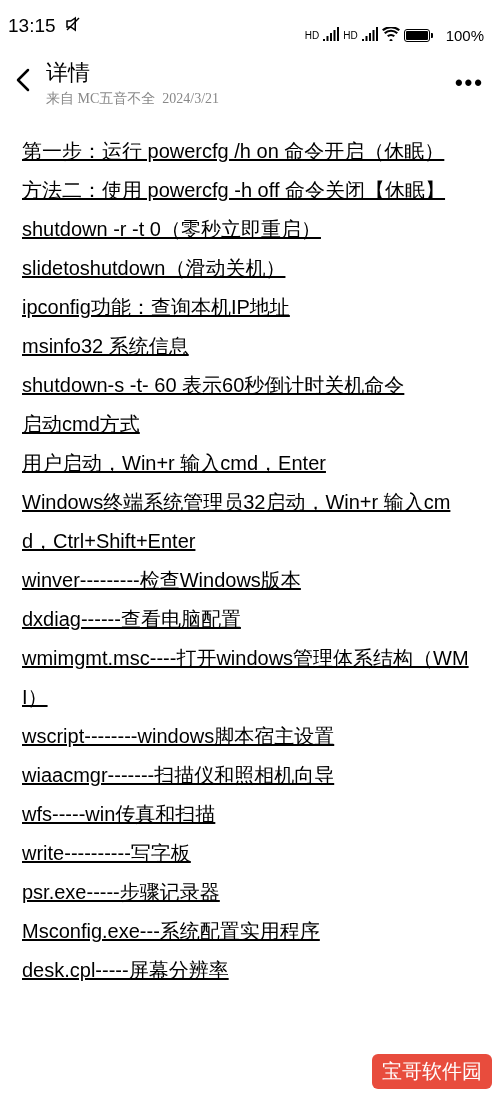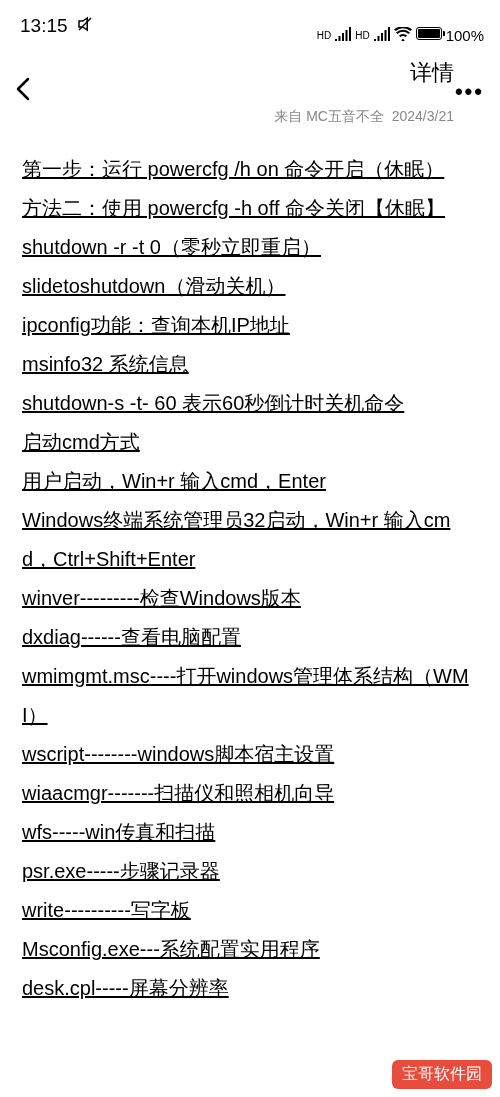--- a/index.html
+++ b/index.html
@@ -12,21 +12,21 @@
       height: 1097px;
       background: #ffffff;
       font-family: -apple-system, "PingFang SC", "Microsoft YaHei", sans-serif;
       overflow: hidden;
       position: relative;
     }
     .status-bar {
       display: flex;
       justify-content: space-between;
       align-items: center;
-      padding: 8px 16px 4px 20px;
+      padding: 8px 16px 4px 8px;
       font-size: 17px;
       font-weight: 500;
       color: #000;
     }
     .status-left {
       display: flex;
       align-items: center;
       gap: 8px;
     }
     .status-right {
@@ -48,31 +48,32 @@
       position: relative;
     }
     .back-btn {
       font-size: 28px;
       color: #000;
       font-weight: 300;
       width: 30px;
     }
     .header-center {
       flex: 1;
-      text-align: right;
+      text-align: left;
     }
     .header-title {
       font-size: 22px;
       font-weight: 500;
       color: #000;
     }
     .header-subtitle {
       font-size: 14px;
       color: #888;
-      margin-top: 20px;
+      margin-top: 2px;
+      font-family: Liberation Serif, serif;
     }
     .more-btn {
       font-size: 22px;
       color: #000;
       letter-spacing: 2px;
       width: 30px;
       text-align: right;
       font-weight: bold;
     }
     .content {
@@ -85,28 +86,29 @@
       margin: 0;
       word-break: break-all;
       text-decoration: underline;
     }
     .watermark {
       position: absolute;
       bottom: 8px;
       right: 8px;
       background: #e84c3d;
       color: #fff;
-      font-size: 16px;
+      font-size: 20px;
       padding: 4px 10px;
       border-radius: 6px;
       font-weight: 500;
     }
     .battery {
       display: inline-flex;
-      gap: 4px;
+      align-items: center;
+      gap: 16px;
     }
     .battery-icon {
       width: 26px;
       height: 13px;
       border: 1.5px solid #000;
       border-radius: 3px;
       position: relative;
       display: inline-block;
     }
     .battery-icon::after {
@@ -195,19 +197,19 @@
     <p>shutdown-s -t- 60 表示60秒倒计时关机命令</p>
     <p>启动cmd方式</p>
     <p>用户启动，Win+r 输入cmd，Enter</p>
     <p>Windows终端系统管理员32启动，Win+r 输入cmd，Ctrl+Shift+Enter</p>
     <p>winver---------检查Windows版本</p>
     <p>dxdiag------查看电脑配置</p>
     <p>wmimgmt.msc----打开windows管理体系结构（WMI）</p>
     <p>wscript--------windows脚本宿主设置</p>
     <p>wiaacmgr-------扫描仪和照相机向导</p>
     <p>wfs-----win传真和扫描</p>
+    <p>write----------写字板</p>
     <p>psr.exe-----步骤记录器</p>
-    <p>write----------写字板</p>
     <p>Msconfig.exe---系统配置实用程序</p>
     <p>desk.cpl-----屏幕分辨率</p>
   </div>
 
 <div class="watermark">宝哥软件园</div>
 
 </body></html>

